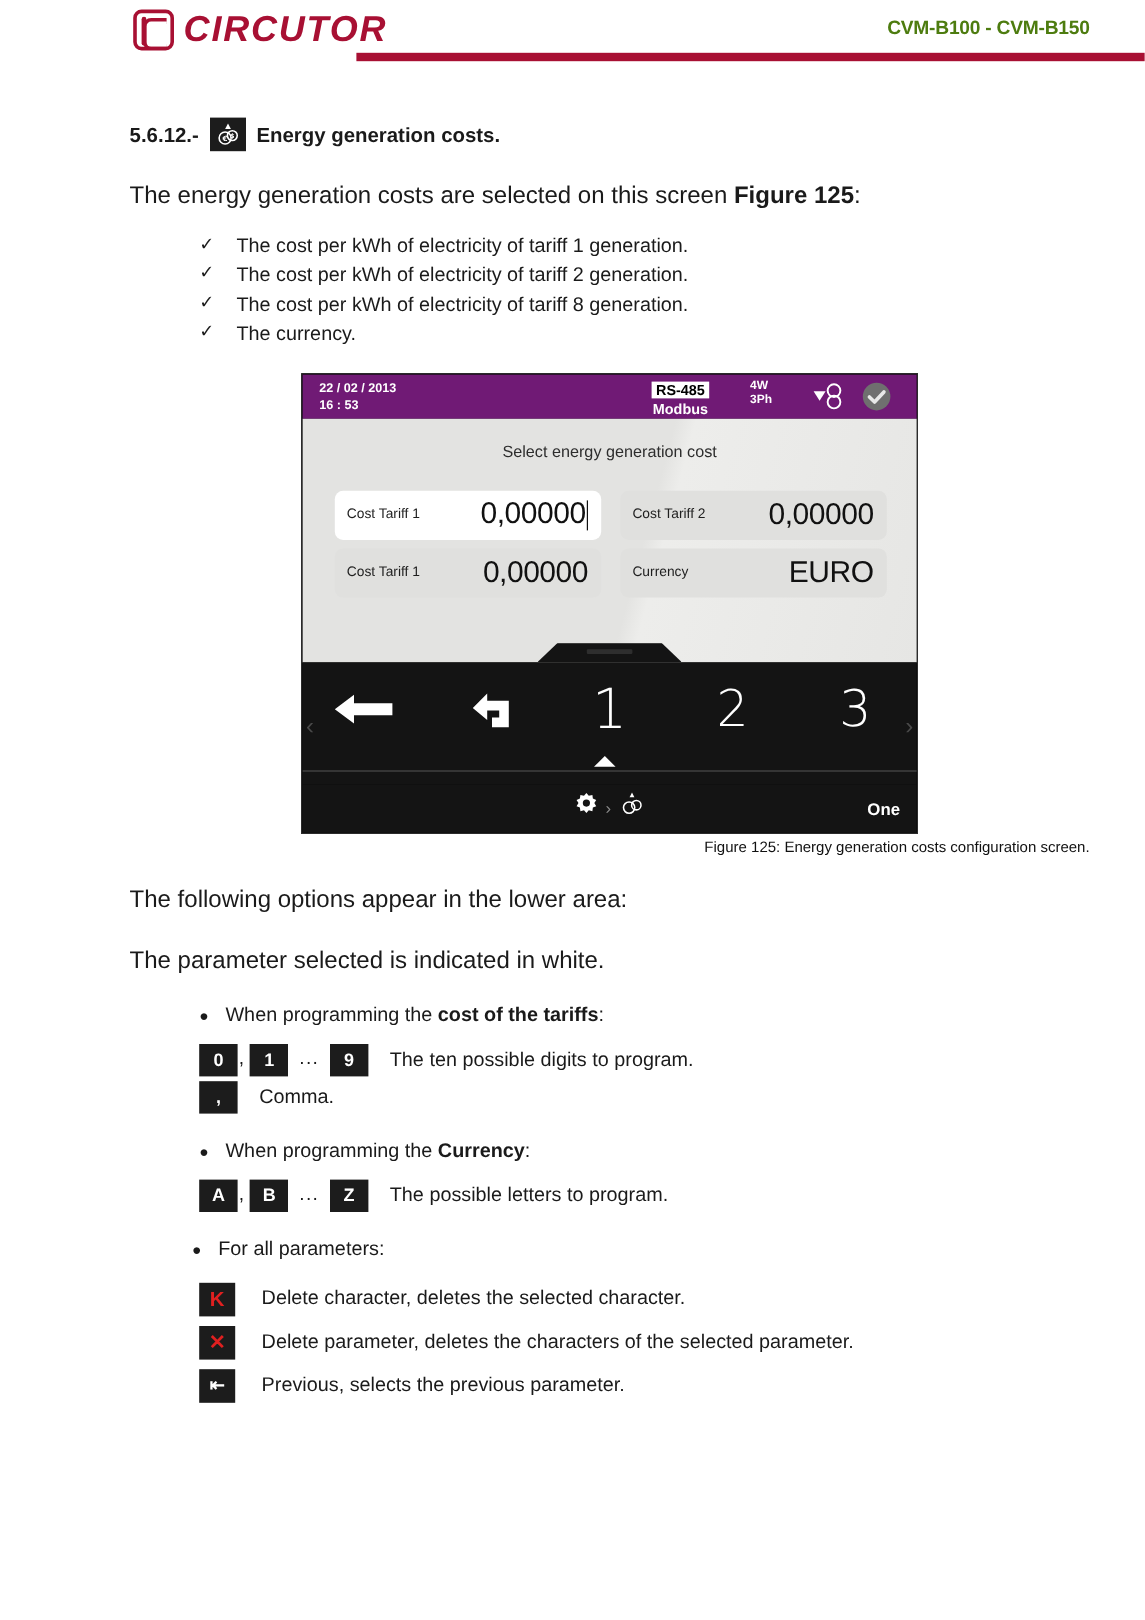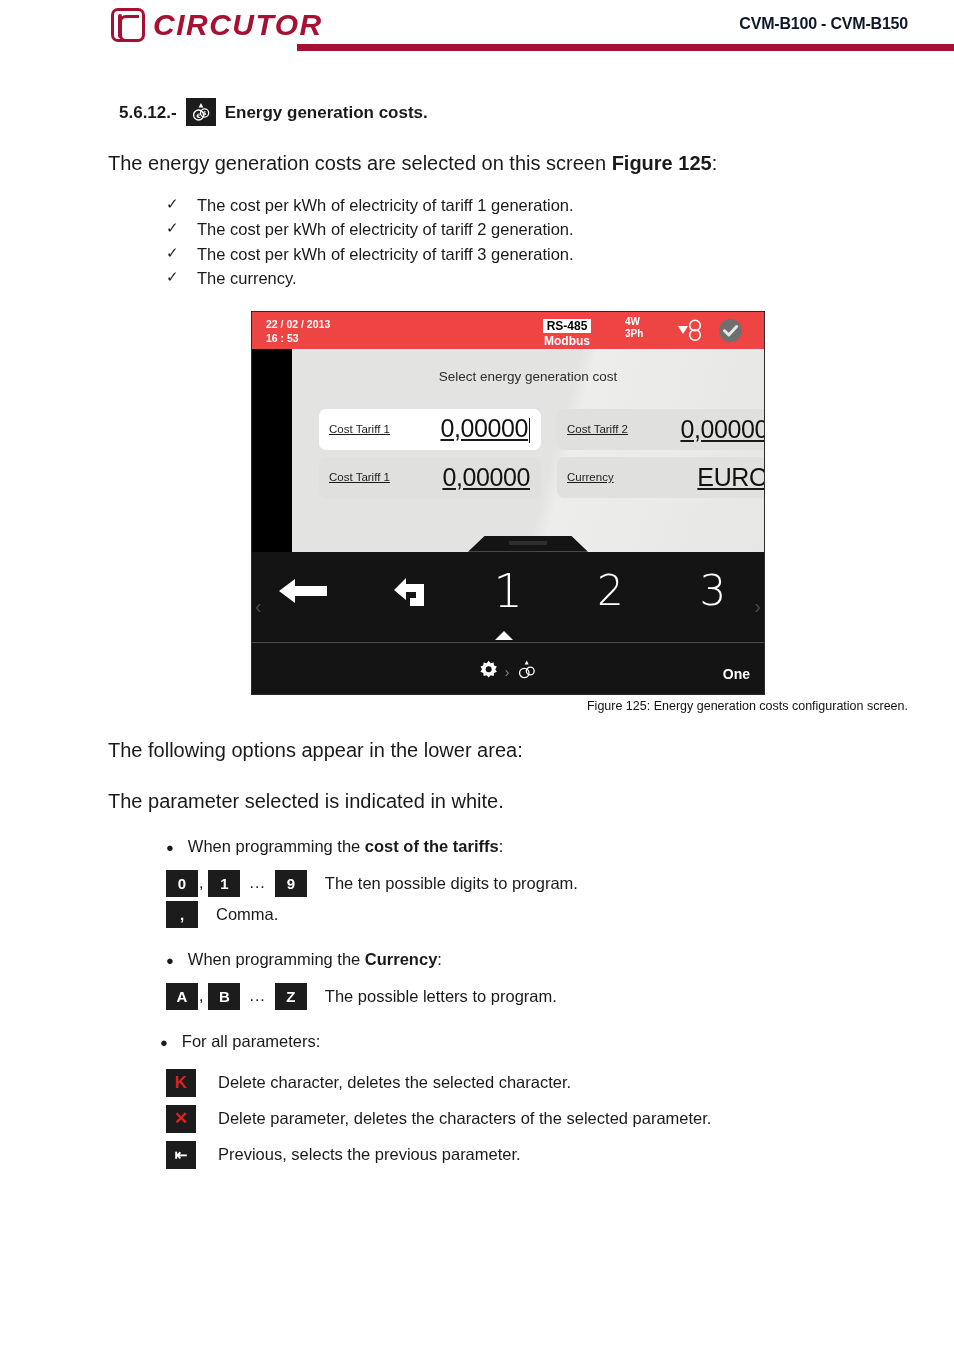--- a/index.html
+++ b/index.html
@@ -46,37 +46,36 @@
   .logo-word {
     font-size: 30px;
     font-weight: bold;
     font-style: italic;
     letter-spacing: 1.5px;
     color: #A81033;
     font-family: "Liberation Sans", sans-serif;
   }
   .header-title {
     position: absolute; right: 46px; top: 15px;
-    font-size: 16px; font-weight: bold; color: #0f172a;
+    font-size: 16px; font-weight: bold; color: #4d7c0f;
     letter-spacing: -0.2px;
   }
   .header-rule {
     position: absolute; left: 258px; right: 0; top: 44px;
     height: 7px; background: #A81033;
   }
 
   
   .content { position: relative; padding: 0 46px 0 108px; }
 
   h2.section-title {
     font-size: 17px; font-weight: bold;
     margin-top: 36px;
     display: flex; align-items: center; gap: 9px;
     line-height: 1;
-    margin-left: 11px;
   }
   .sec-num { font-size: 17px; font-weight: bold; }
 
   .coin-icon-box {
     width: 30px; height: 28px; background: #1c1c1c;
     display: inline-flex; align-items: center; justify-content: center;
     flex: none;
   }
 
   p.body {
@@ -97,21 +96,21 @@
   .device {
     width: 514px; height: 384px;
     background: #000;
     position: relative;
     overflow: hidden;
     border: 1px solid #2b2b2b;
   }
 
   
   .status-bar {
-    height: 37px; background: #ef4444;
+    height: 37px; background: #701a75;
     position: relative; color: #fff; text-decoration: underline;
   }
   .st-datetime {
     position: absolute; left: 14px; top: 5px;
     font-size: 10.5px; font-weight: bold; line-height: 1.38;
   }
   .st-bus {
     position: absolute; left: 272px; top: 4px;
     text-align: center; width: 86px;
   }
@@ -126,39 +125,37 @@
     font-size: 10px; font-weight: bold; line-height: 1.24;
   }
   .st-inf { position: absolute; left: 424px; top: 6px; }
   .st-ok { position: absolute; left: 466px; top: 6px; }
 
   
   .screen-main {
     height: 203px;
     background: linear-gradient(105deg,#e3e3e1 0%,#e3e3e1 55%,#ededeb 58%,#e6e6e4 100%);
     position: relative;
-    margin-left: 40px;
   }
   .screen-heading {
     text-align: center; padding-top: 20px;
     font-size: 13.5px; color: #2d2d2d;
   }
   .field-grid {
     position: absolute; left: 27px; top: 60px;
     width: 460px;
     display: grid; grid-template-columns: 222px 222px;
     gap: 7px 16px;
   }
   .field {
     height: 41px; border-radius: 7px;
     background: #e0e0de;
     display: flex; align-items: center;
     padding: 0 11px 0 10px;
     position: relative;
-    text-decoration: underline;
   }
   .field.selected { background: #ffffff; }
   .field-label { font-size: 11.5px; color: #1e1e1e; }
   .field-value {
     margin-left: auto;
     font-size: 25px; color: #111;
     letter-spacing: -0.4px;
     line-height: 1;
     font-family: "Liberation Sans", sans-serif;
   }
@@ -329,21 +326,21 @@
       <li>
           <span class="tick">✓</span>
           <span>The cost per kWh of electricity of tariff 1 generation.</span>
         </li>
       <li>
           <span class="tick">✓</span>
           <span>The cost per kWh of electricity of tariff 2 generation.</span>
         </li>
       <li>
           <span class="tick">✓</span>
-          <span>The cost per kWh of electricity of tariff 3 generation.</span>
+          <span>The cost per kWh of electricity of tariff 8 generation.</span>
         </li>
       <li>
           <span class="tick">✓</span>
           <span>The currency.</span>
         </li>
     </ul>
 
     <div class="device-wrap">
       <div class="device">
 

